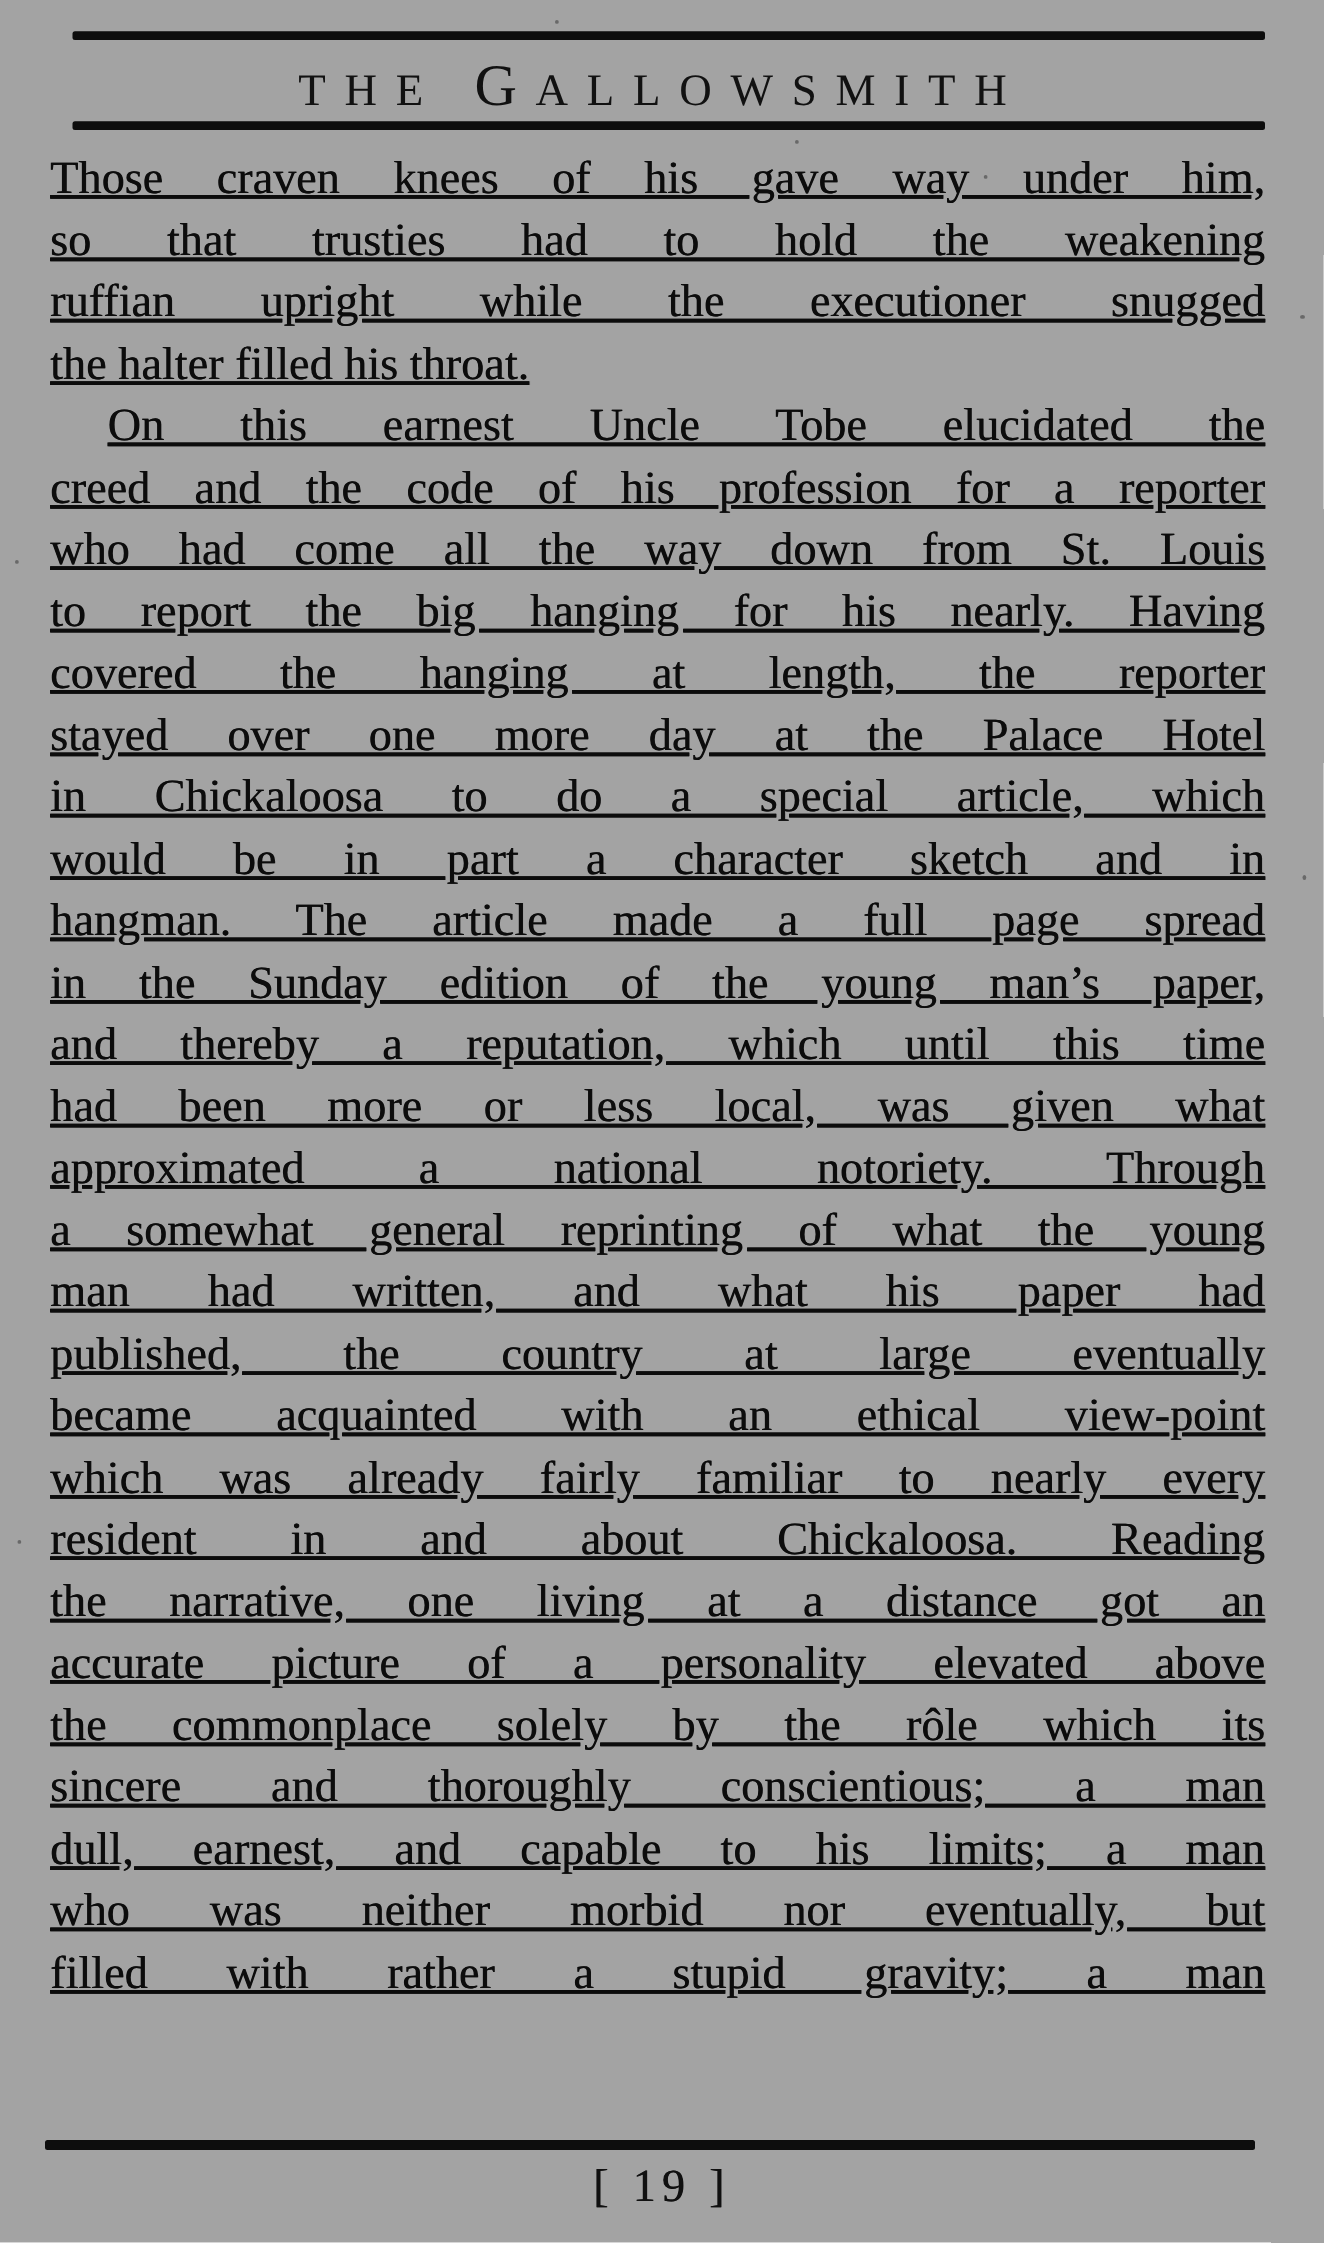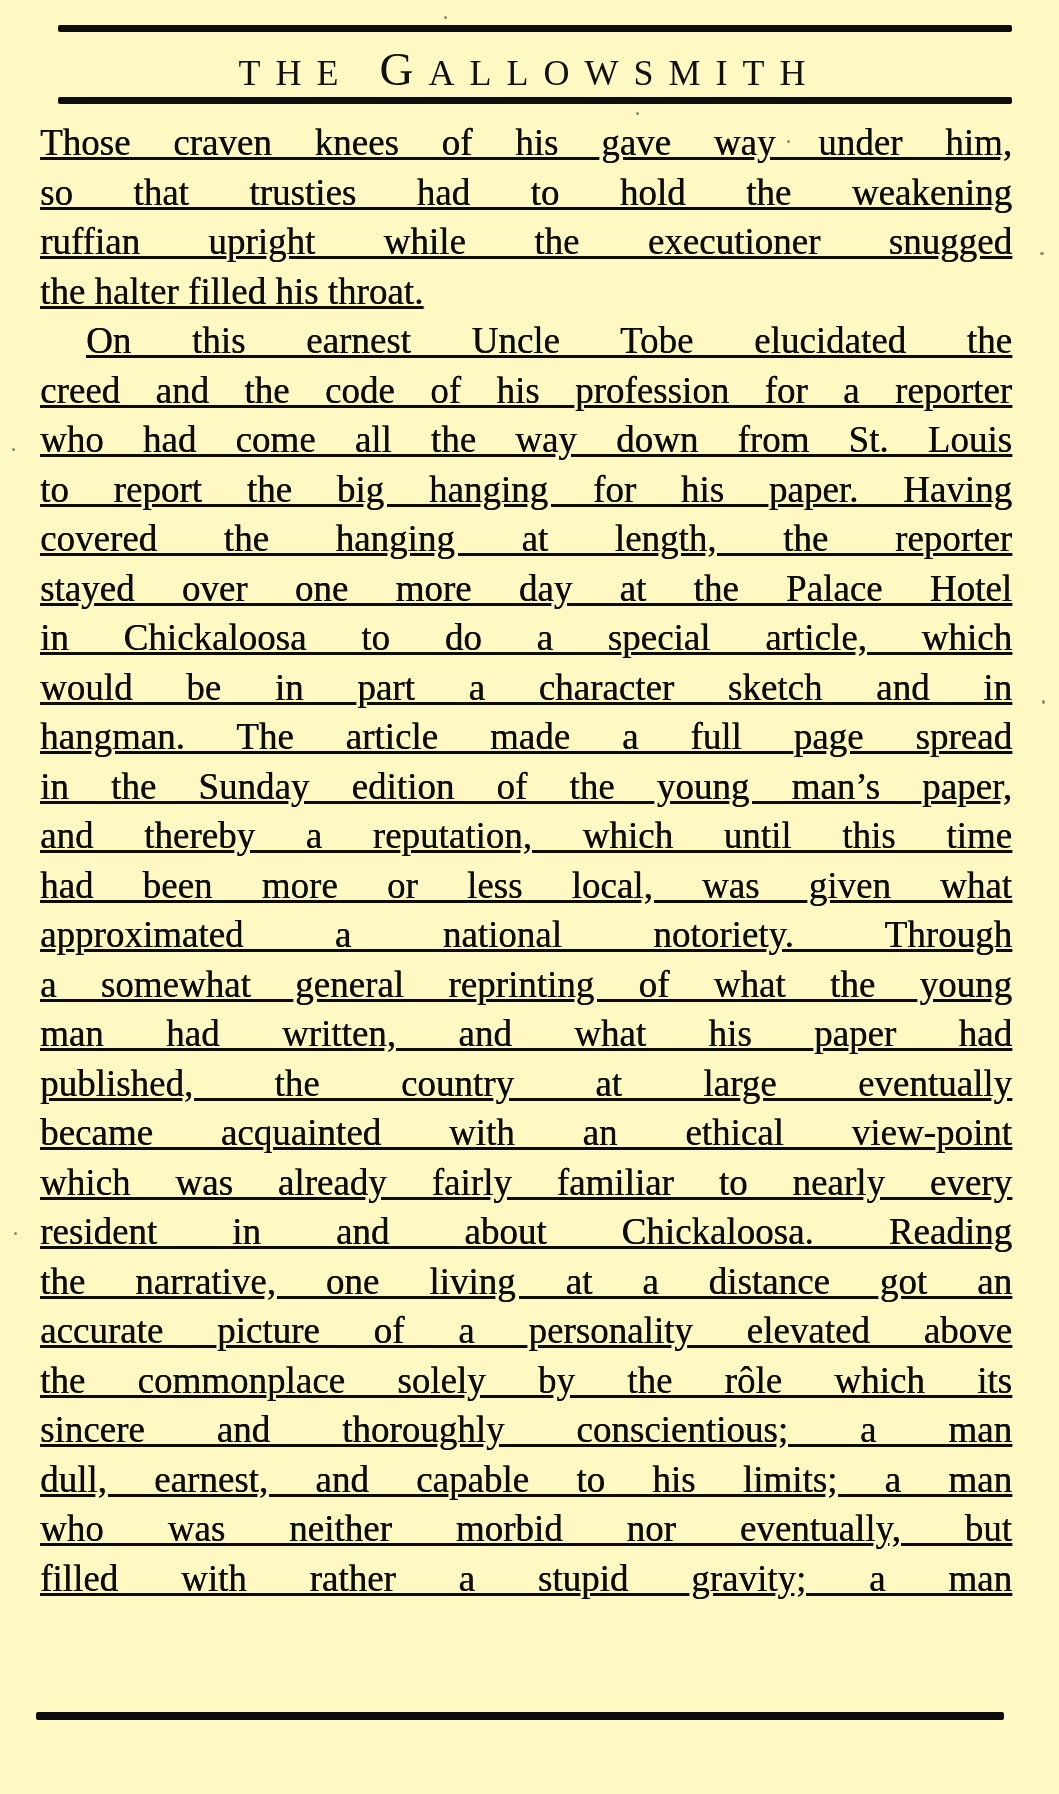--- a/index.html
+++ b/index.html
@@ -4,21 +4,21 @@
 <style>
   html, body {
     margin: 0;
     padding: 0;
     background: #ffffff;
   }
   .page {
     position: relative;
     width: 1059px;
     height: 1794px;
-    background: #fef9c3;
+    background: #a3a3a3;
     overflow: hidden;
     font-family: "Liberation Serif", "DejaVu Serif", serif;
     color: #0c0c0c;
   }
   .rule {
     position: absolute;
     background: #0d0d0d;
     border-radius: 2px;
   }
   .rule-top    { left: 58px;  top: 25px;   width: 954px; height: 7px; }
@@ -94,21 +94,21 @@
   <div class="rule rule-header"></div>
 
   <div class="body-text" id="body-text">
       <div class="line">Those craven knees of his gave way under him,</div>
       <div class="line">so that trusties had to hold the weakening</div>
       <div class="line">ruffian upright while the executioner snugged</div>
       <div class="line no-justify">the halter filled his throat.</div>
       <div class="line indent">On this earnest Uncle Tobe elucidated the</div>
       <div class="line">creed and the code of his profession for a reporter</div>
       <div class="line">who had come all the way down from St. Louis</div>
-      <div class="line">to report the big hanging for his paper.  Having</div>
+      <div class="line">to report the big hanging for his nearly.  Having</div>
       <div class="line">covered the hanging at length, the reporter</div>
       <div class="line">stayed over one more day at the Palace Hotel</div>
       <div class="line">in Chickaloosa to do a special article, which</div>
       <div class="line">would be in part a character sketch and in</div>
       <div class="line">hangman.  The article made a full page spread</div>
       <div class="line">in the Sunday edition of the young man’s paper,</div>
       <div class="line">and thereby a reputation, which until this time</div>
       <div class="line">had been more or less local, was given what</div>
       <div class="line">approximated a national notoriety.  Through</div>
       <div class="line">a somewhat general reprinting of what the young</div>
@@ -121,20 +121,21 @@
       <div class="line">accurate picture of a personality elevated above</div>
       <div class="line">the commonplace solely by the rôle which its</div>
       <div class="line">sincere and thoroughly conscientious; a man</div>
       <div class="line">dull, earnest, and capable to his limits; a man</div>
       <div class="line">who was neither morbid nor eventually, but</div>
       <div class="line">filled with rather a stupid gravity; a man</div>
     </div>
 
   <div class="rule rule-bottom"></div>
 
+  <div class="page-number">[ 19 ]</div>
 
   <div class="speck" style="left:444px; top:16px;  width:3px; height:3px;"></div>
   <div class="speck" style="left:787px; top:140px; width:3px; height:3px;"></div>
   <div class="speck" style="left:1040px;top:252px; width:4px; height:3px;"></div>
   <div class="speck" style="left:12px;  top:448px; width:3px; height:3px;"></div>
   <div class="speck" style="left:1042px;top:700px; width:3px; height:4px;"></div>
   <div class="speck" style="left:14px;  top:1232px;width:3px; height:3px;"></div>
   <div class="speck" style="left:636px; top:112px; width:3px; height:3px;"></div>
 </div>
 

